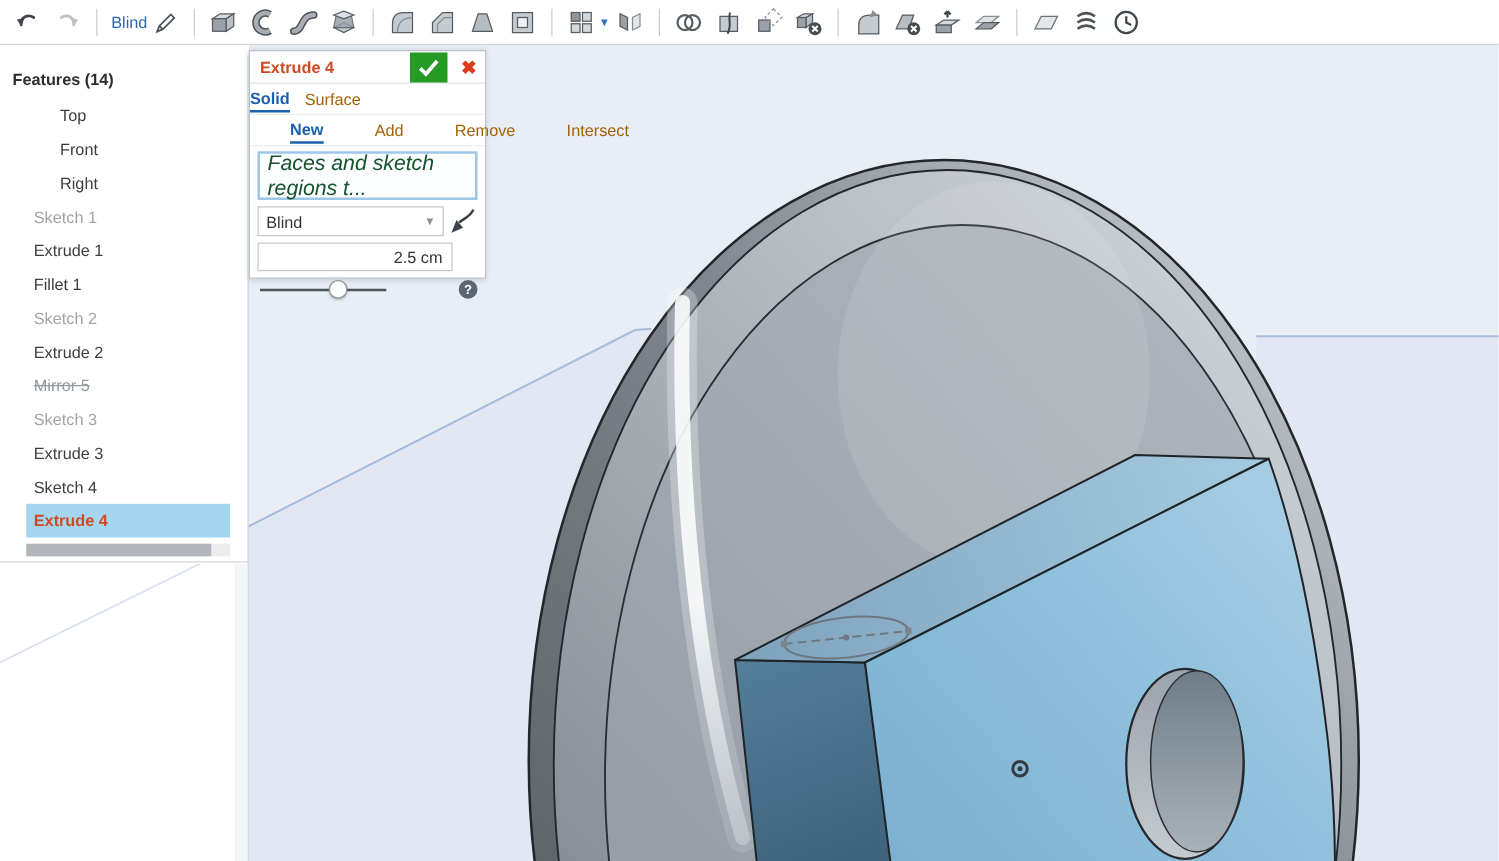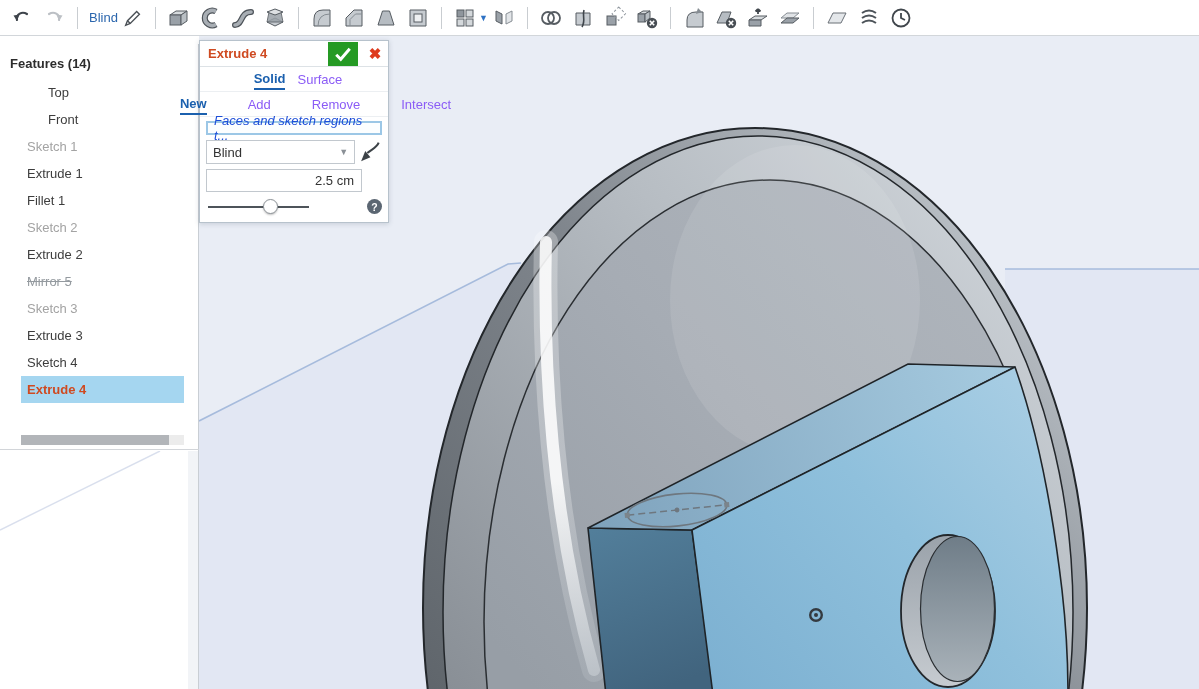--- a/index.html
+++ b/index.html
@@ -46,28 +46,28 @@
   
   .dialog { position:absolute; left:199px; top:40px; width:190px; height:183px;
     background:#ffffff; border:1px solid #b7c2cc; box-shadow:0 1px 5px rgba(40,60,80,.18);
     z-index:5; }
   .dlg-header { height:26px; display:flex; align-items:center; border-bottom:1px solid #dde2e6; }
   .dlg-title { color:#cf4a21; font-weight:bold; padding-left:8px; flex:1; }
   .dlg-check { width:30px; height:24px; background:#259a24; display:flex; align-items:center;
     justify-content:center; cursor:pointer; margin-right:6px; }
   .dlg-close { width:22px; height:24px; color:#de3b1e; font-weight:bold; font-size:15px;
     display:flex; align-items:center; justify-content:center; cursor:pointer; margin-right:2px; }
-  .dlg-row { height:25px; display:flex; align-items:center; padding-left:20px;
-    border-bottom:1px solid #eceff2;justify-content:center; }
-  .dlg-tab { color:#8b5cf6; margin-right:12px; cursor:pointer; padding:2px 0; }
+  .dlg-row { height:25px; display:flex; align-items:center; padding-left:0;
+    border-bottom:1px solid #eceff2; }
+  .dlg-tab { color:#a16207; margin-right:12px; cursor:pointer; padding:2px 0; }
   .dlg-tab.on { color:#1b60ae; font-weight:bold; border-bottom:2px solid #1b60ae; }
   .dlg-row2 .dlg-tab { margin-right:9px;margin-left:32px; }
-  .sel-box { margin:4px 6px; height:14px; border:2px solid #9cc7e6; background:#fcfeff;
-    display:flex; align-items:center; padding-left:6px; font-style:italic; color:#1d4ed8;
-    font-size:13px; cursor:pointer; }
+  .sel-box { margin:4px 6px; height:39px; border:2px solid #9cc7e6; background:#fcfeff;
+    display:flex; align-items:center; padding-left:6px; font-style:italic; color:#14532d;
+    font-size:17px; cursor:pointer; }
   .dd-row { display:flex; align-items:center; margin:2px 6px 0 6px; }
   .dropdown { width:156px; height:24px; border:1px solid #c2c8ce; background:#fff;
     display:flex; align-items:center; padding:0 6px; cursor:pointer; }
   .dropdown .dd-label { flex:1; color:#333; }
   .dd-caret { color:#8a9096; font-size:9px; }
   .flip-arrow { width:26px; height:26px; margin-left:2px; cursor:pointer; }
   .val-input { display:block; margin:4px 6px 0 6px; width:156px; height:23px;
     border:1px solid #c2c8ce; background:#fff; text-align:right; padding-right:7px;
     color:#333; font-size:13px; font-family:"Liberation Sans",sans-serif;padding-left:36px; }
   .slider-row { height:25px; margin-top:2px; display:flex; align-items:center; position:relative; }
@@ -323,20 +323,21 @@
     <circle cx="816" cy="615" r="2" fill="#343a40"></circle>
   </g>
 </svg>
 </div>
 
 <div class="left-panel">
   <div class="panel-title">Features (14)</div>
   <div id="feature-list">
       <div class="feat-item plane">Top</div>
       <div class="feat-item plane">Front</div>
+      <div class="feat-item plane">Right</div>
       <div class="feat-item muted">Sketch 1</div>
       <div class="feat-item normal">Extrude 1</div>
       <div class="feat-item normal">Fillet 1</div>
       <div class="feat-item muted">Sketch 2</div>
       <div class="feat-item normal">Extrude 2</div>
       <div class="feat-item suppressed">Mirror 5</div>
       <div class="feat-item muted">Sketch 3</div>
       <div class="feat-item normal">Extrude 3</div>
       <div class="feat-item normal">Sketch 4</div>
       <div class="feat-item active">Extrude 4</div>

